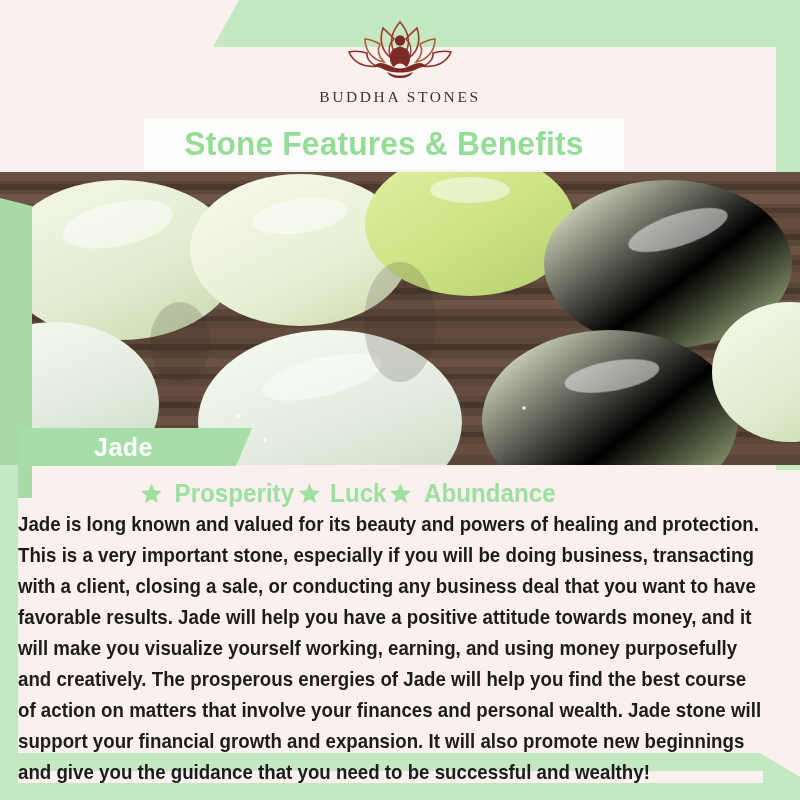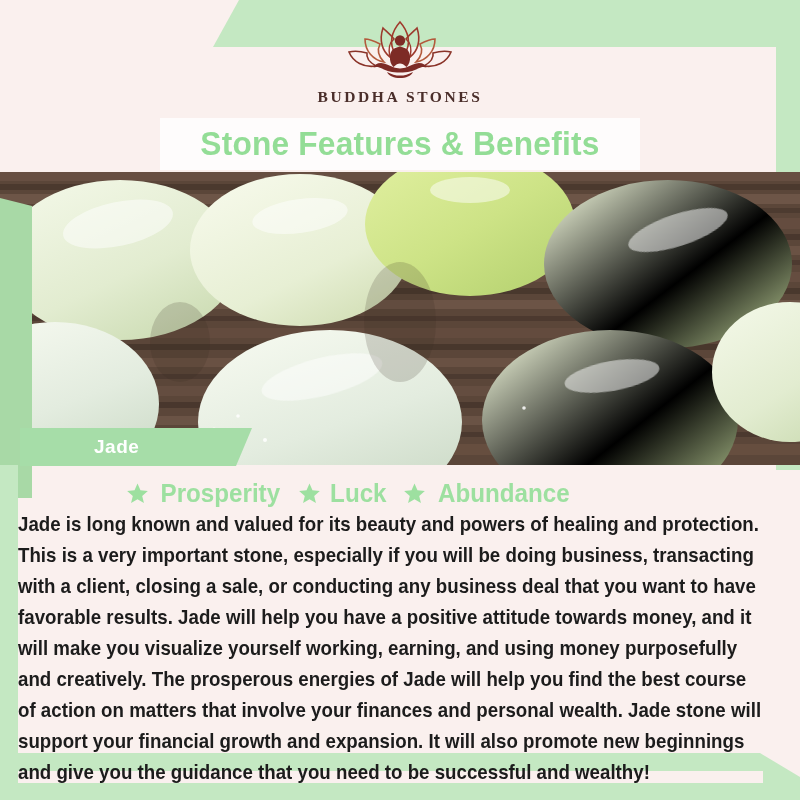--- a/index.html
+++ b/index.html
@@ -79,27 +79,27 @@
     justify-content: flex-start;
     z-index: 6;
   }
   .logo-mark { width: 150px; height: 66px; display: block; }
   .logo-text {
     margin-top: 4px;
     font-family: "Liberation Serif", serif;
     font-size: 15.5px;
     letter-spacing: 2.6px;
     color: #4a2e2a;
-    font-weight: 700;
+    font-weight: 400;
   }
 
   
   .header-banner {
     position: absolute;
-    top: 118px; left: 160px;
+    top: 118px; left: 144px;
     width: 480px; height: 52px;
     background: rgba(255,255,255,0.80);
     display: flex;
     align-items: center;
     justify-content: center;
     z-index: 6;
   }
   .header-title {
     font-family: "Liberation Sans Narrow", "Liberation Sans", sans-serif;
     font-weight: 700;
@@ -129,33 +129,32 @@
     background: #a6dda8;
     clip-path: polygon(0 0, 100% 0, 216px 100%, 0 100%);
     display: flex;
     align-items: center;
     z-index: 5;
   }
   .jade-label-text {
     margin-left: 74px;
     color: #ffffff;
     font-weight: 700;
-    font-size: 19px;
+    font-size: 25px;
     letter-spacing: 0.5px;
   }
 
   
   .keywords {
     position: absolute;
     top: 478px; left: 0;
     width: 700px;
     display: flex;
     justify-content: center;
     align-items: center;
-    gap: 14px;
     z-index: 5;
   }
   .kw {
     display: flex;
     align-items: center;
     gap: 7px;
   }
   .kw-star { display: block; width: 23px; height: 23px; }
   .kw-label {
     font-family: "Liberation Sans Narrow", "Liberation Sans", sans-serif;

